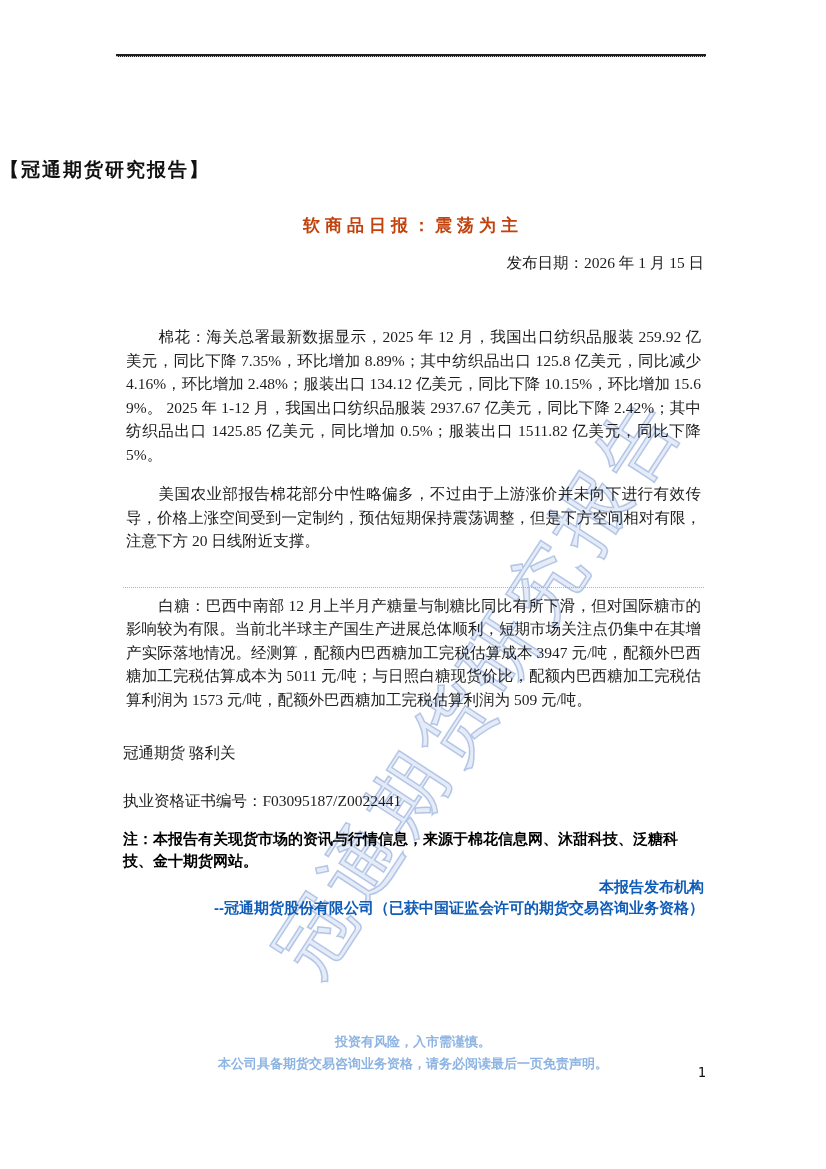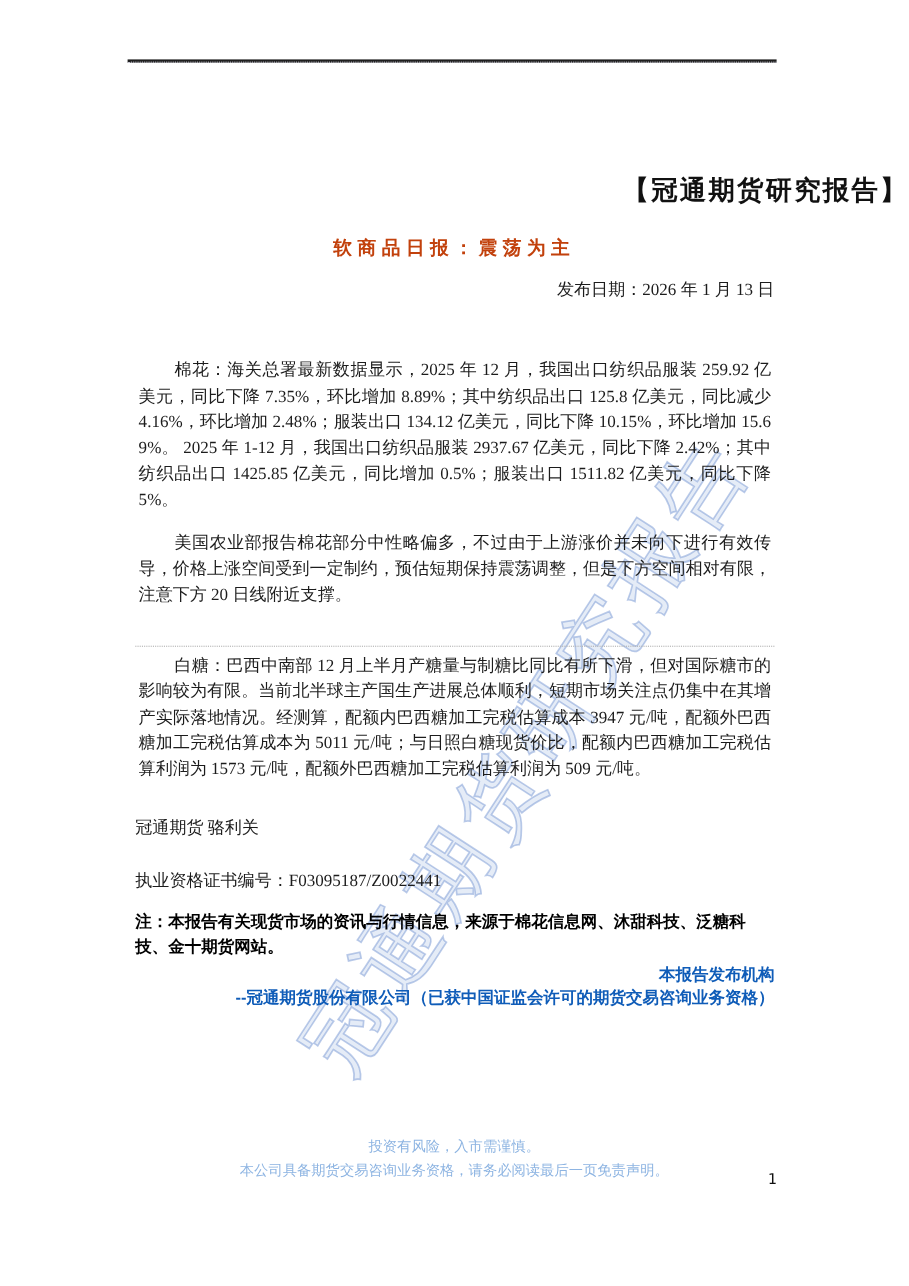--- a/index.html
+++ b/index.html
@@ -36,26 +36,25 @@
     -webkit-text-stroke: 1.5px rgba(120, 152, 212, 0.50);
     transform: rotate(-57deg);
     transform-origin: center center;
     pointer-events: none;
     user-select: none;
   }
   .doc-title {
     position: absolute;
     left: 0; right: 0;
     top: 157px;
-    text-align: right;
-    font-size: 24px;
+    text-align: left;
+    font-size: 19px;
     font-weight: bold;
     letter-spacing: 2px;
     color: #111111;
-    margin-left: 16px;
   }
   .doc-subtitle {
     position: absolute;
     left: 0; right: 0;
     top: 214px;
     text-align: center;
     font-size: 17px;
     font-weight: bold;
     letter-spacing: 5px;
     color: #c2410c;
@@ -114,21 +113,21 @@
     line-height: 21px;
     text-align: left;
   }
   .blue-block div { margin: 0 0 0 0; text-align: right; }
   .footer {
     position: absolute;
     left: 0; right: 0;
     top: 1031px;
     text-align: center;
     font-family: "Liberation Sans", sans-serif;
-    font-weight: normal;
+    font-weight: bold;
     font-size: 13px;
     line-height: 21.5px;
   }
   .page-number {
     position: absolute;
     right: 120px;
     top: 1064px;
     font-size: 13.5px;
     font-family: "DejaVu Sans Mono", monospace;
     color: #111111;
@@ -140,21 +139,21 @@
 <div class="page">
 
   <div class="watermark">冠通期货研究报告</div>
 
   <div class="top-rule"></div>
 
   <div class="doc-title">【冠通期货研究报告】</div>
 
   <div class="doc-subtitle">软商品日报：震荡为主</div>
 
-  <div class="doc-date">发布日期：2026 年 1 月 13 日</div>
+  <div class="doc-date">发布日期：2026 年 1 月 15 日</div>
 
   <div class="content">
     <p class="body-para">棉花：海关总署最新数据显示，2025 年 12 月，我国出口纺织品服装 259.92 亿美元，同比下降 7.35%，环比增加 8.89%；其中纺织品出口 125.8 亿美元，同比减少 4.16%，环比增加 2.48%；服装出口 134.12 亿美元，同比下降 10.15%，环比增加 15.69%。 2025 年 1-12 月，我国出口纺织品服装 2937.67 亿美元，同比下降 2.42%；其中纺织品出口 1425.85 亿美元，同比增加 0.5%；服装出口 1511.82 亿美元，同比下降 5%。</p>
     <p class="body-para gap-1">美国农业部报告棉花部分中性略偏多，不过由于上游涨价并未向下进行有效传导，价格上涨空间受到一定制约，预估短期保持震荡调整，但是下方空间相对有限，注意下方 20 日线附近支撑。</p>
 
     <div class="dotted-divider"></div>
 
     <p class="body-para gap-2">白糖：巴西中南部 12 月上半月产糖量与制糖比同比有所下滑，但对国际糖市的影响较为有限。当前北半球主产国生产进展总体顺利，短期市场关注点仍集中在其增产实际落地情况。经测算，配额内巴西糖加工完税估算成本 3947 元/吨，配额外巴西糖加工完税估算成本为 5011 元/吨；与日照白糖现货价比，配额内巴西糖加工完税估算利润为 1573 元/吨，配额外巴西糖加工完税估算利润为 509 元/吨。</p>
 
     <div class="author-line">冠通期货 骆利关</div>

